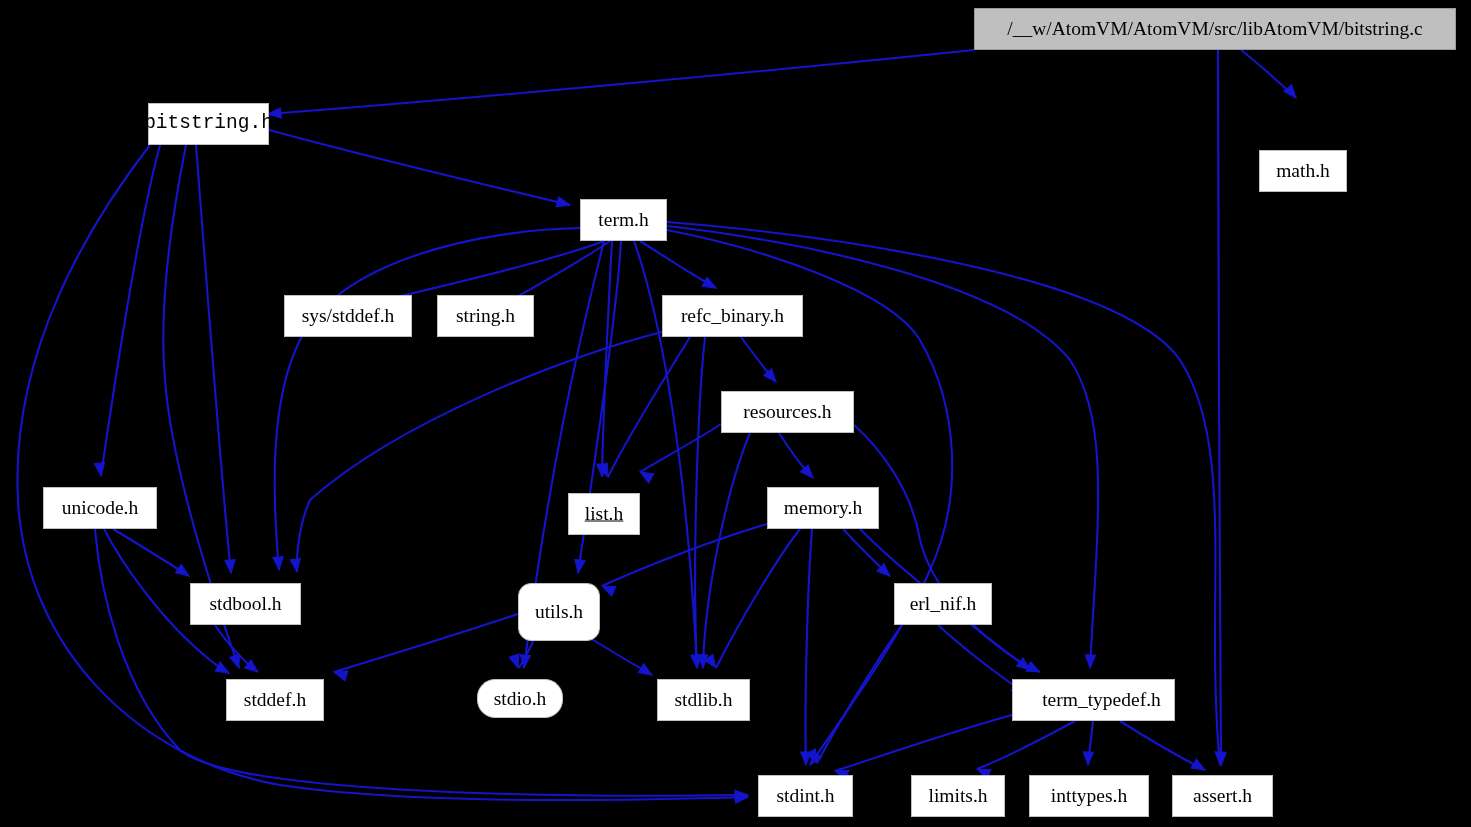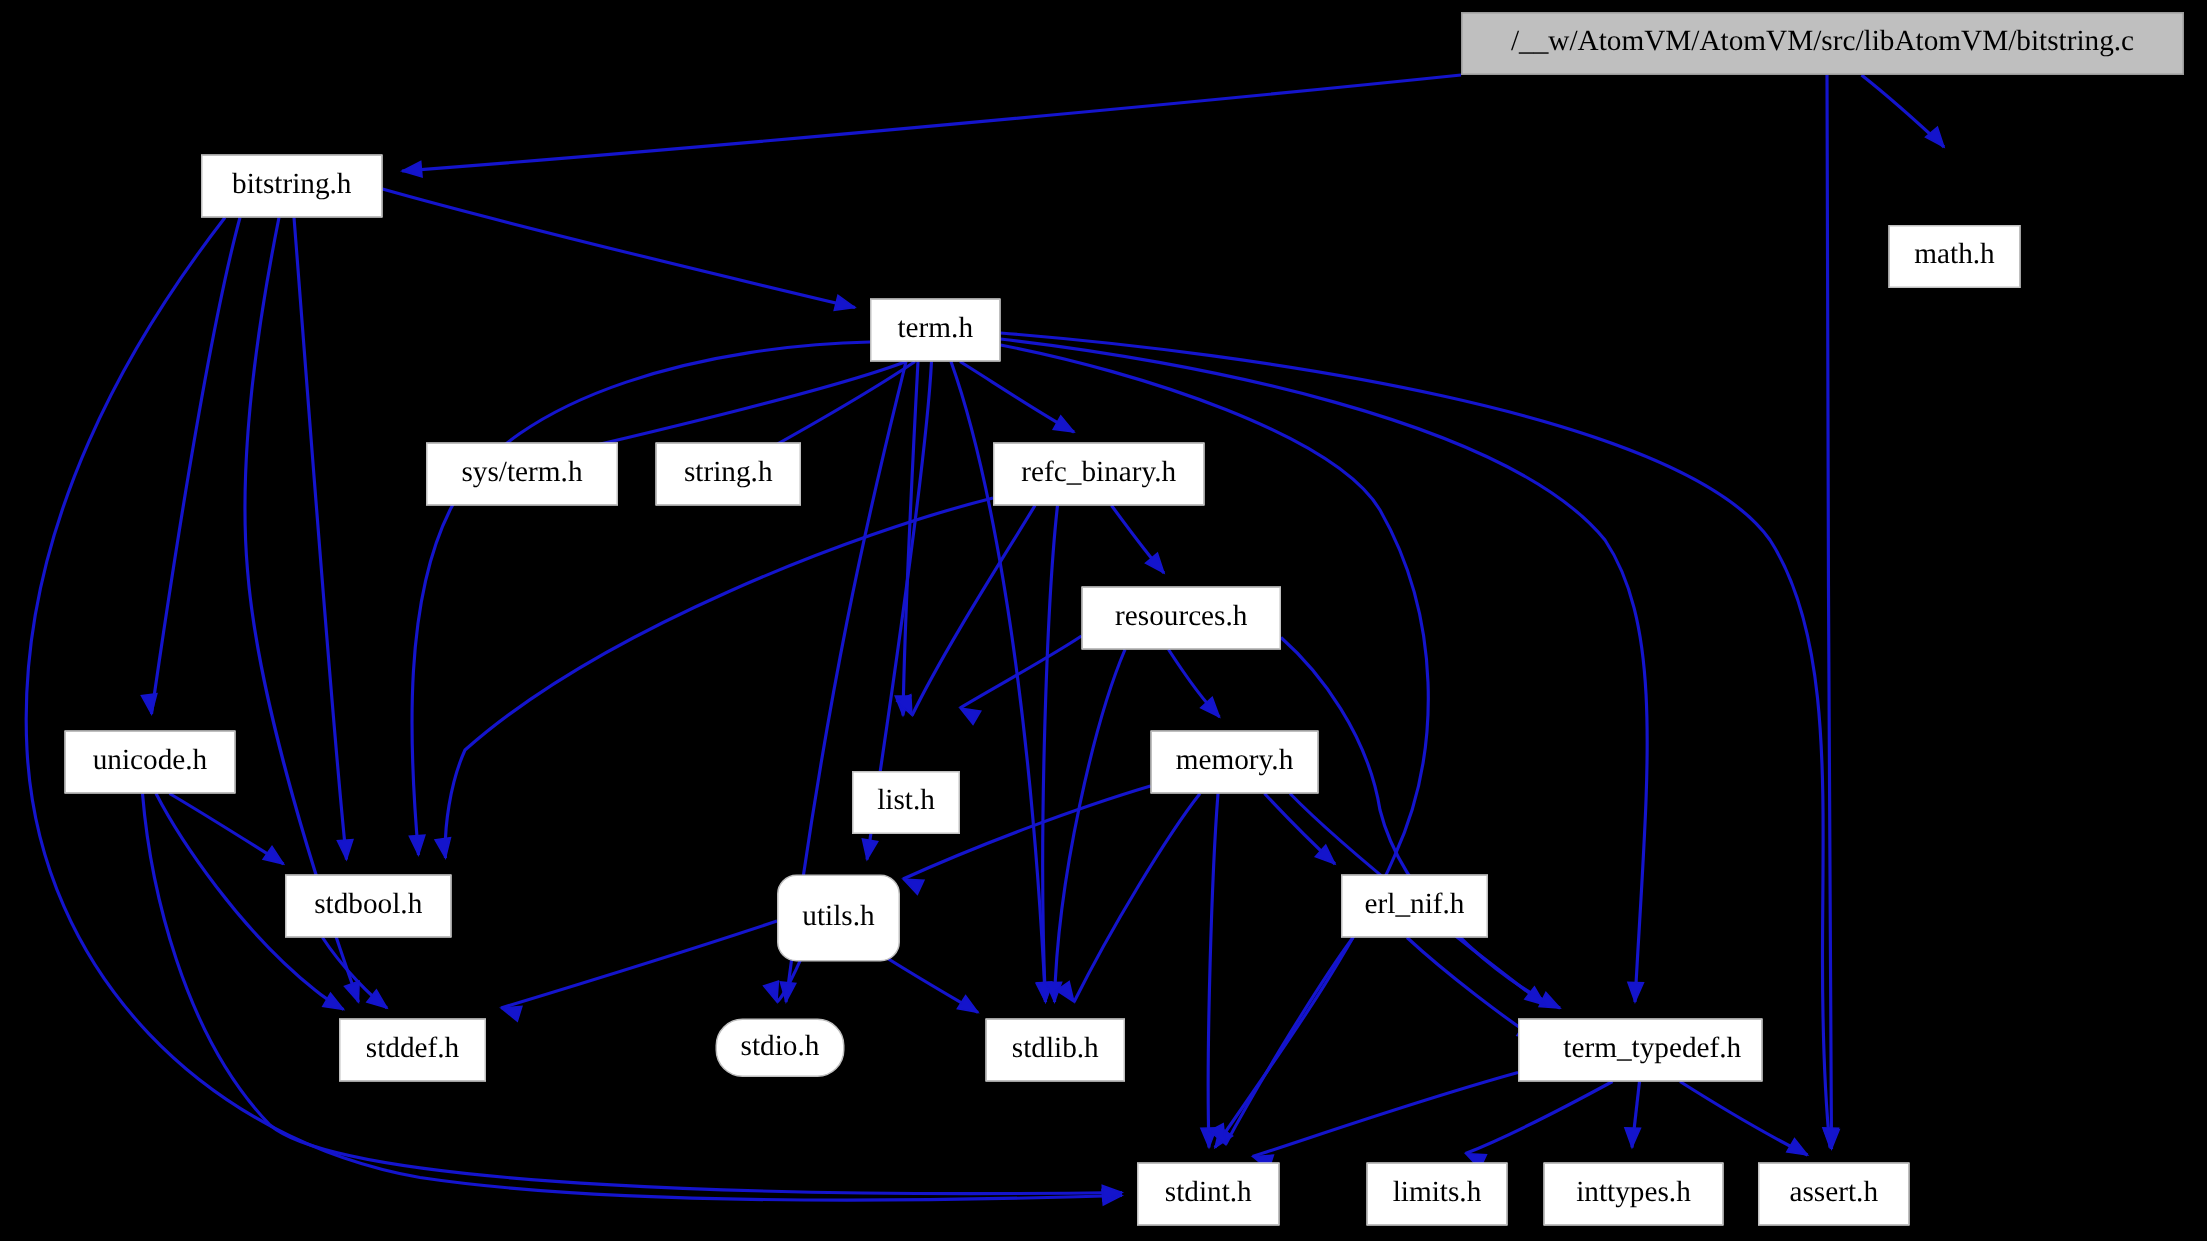--- a/index.html
+++ b/index.html
@@ -154,45 +154,45 @@
         <polygon points="0,0 -13,-5.2 -13,5.2" class="edge-head" transform="translate(835,771) rotate(198)"></polygon>
         <polygon points="0,0 -13,-5.2 -13,5.2" class="edge-head" transform="translate(977,769) rotate(205)"></polygon>
         <polygon points="0,0 -13,-5.2 -13,5.2" class="edge-head" transform="translate(1088,765) rotate(92)"></polygon>
         <polygon points="0,0 -13,-5.2 -13,5.2" class="edge-head" transform="translate(1205,770) rotate(30)"></polygon>
       </g>
   </svg>
   <div id="nodes-layer">
       <div class="node-box root-node" style="left: 974px; top: 8px; width: 482px; height: 42px;">
         <span class="node-label">/__w/AtomVM/AtomVM/src/libAtomVM/bitstring.c</span>
       </div>
-      <div class="node-box" style="left: 134px; top: 103px; width: 121px; height: 42px;">
+      <div class="node-box" style="left: 148px; top: 103px; width: 121px; height: 42px; font-family: Liberation Mono, monospace;">
         <span class="node-label">bitstring.h</span>
       </div>
       <div class="node-box" style="left: 1259px; top: 103px; width: 88px; height: 42px; margin-top: 47px;">
         <span class="node-label">math.h</span>
       </div>
       <div class="node-box" style="left: 580px; top: 199px; width: 87px; height: 42px;">
         <span class="node-label">term.h</span>
       </div>
       <div class="node-box" style="left: 284px; top: 295px; width: 128px; height: 42px;">
-        <span class="node-label">sys/term.h</span>
+        <span class="node-label">sys/stddef.h</span>
       </div>
       <div class="node-box" style="left: 437px; top: 295px; width: 97px; height: 42px;">
         <span class="node-label">string.h</span>
       </div>
       <div class="node-box" style="left: 662px; top: 295px; width: 141px; height: 42px;">
         <span class="node-label">refc_binary.h</span>
       </div>
       <div class="node-box" style="left: 721px; top: 391px; width: 133px; height: 42px;">
         <span class="node-label">resources.h</span>
       </div>
       <div class="node-box" style="left: 43px; top: 487px; width: 114px; height: 42px;">
         <span class="node-label">unicode.h</span>
       </div>
-      <div class="node-box" style="left: 568px; top: 514px; width: 72px; height: 42px;">
+      <div class="node-box" style="left: 568px; top: 493px; width: 72px; height: 42px; text-decoration: underline;">
         <span class="node-label">list.h</span>
       </div>
       <div class="node-box" style="left: 767px; top: 487px; width: 112px; height: 42px;">
         <span class="node-label">memory.h</span>
       </div>
       <div class="node-box" style="left: 190px; top: 583px; width: 111px; height: 42px;">
         <span class="node-label">stdbool.h</span>
       </div>
       <div class="node-box" style="left: 518px; top: 583px; width: 82px; height: 58px; border-radius: 13px;">
         <span class="node-label">utils.h</span>

